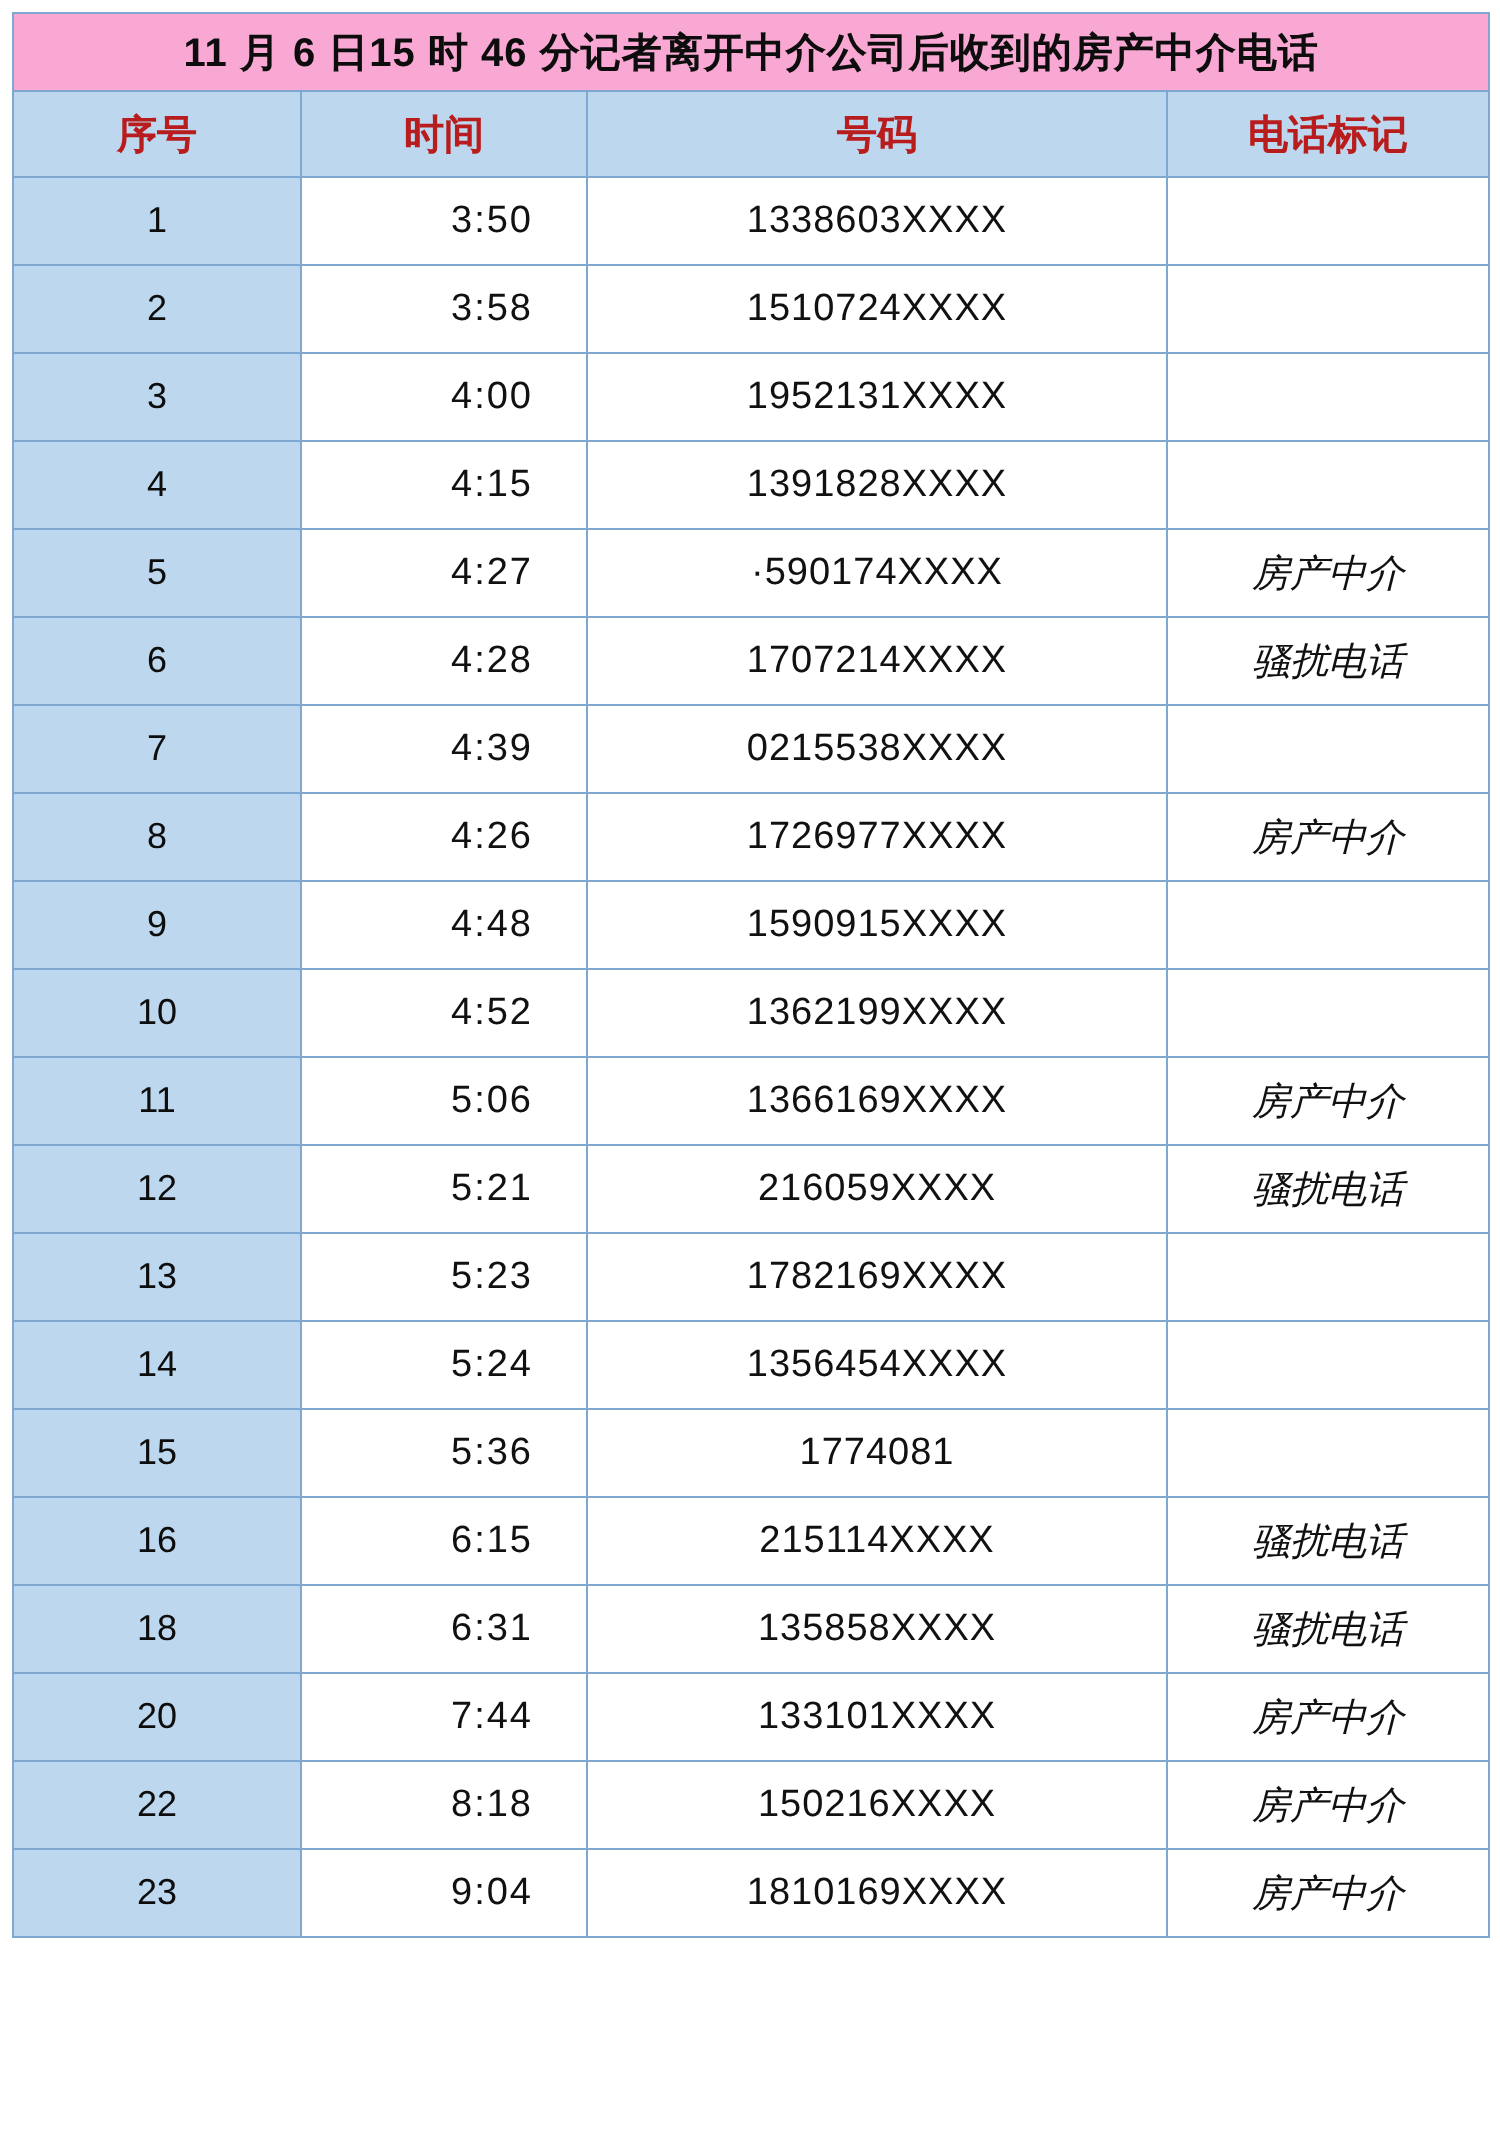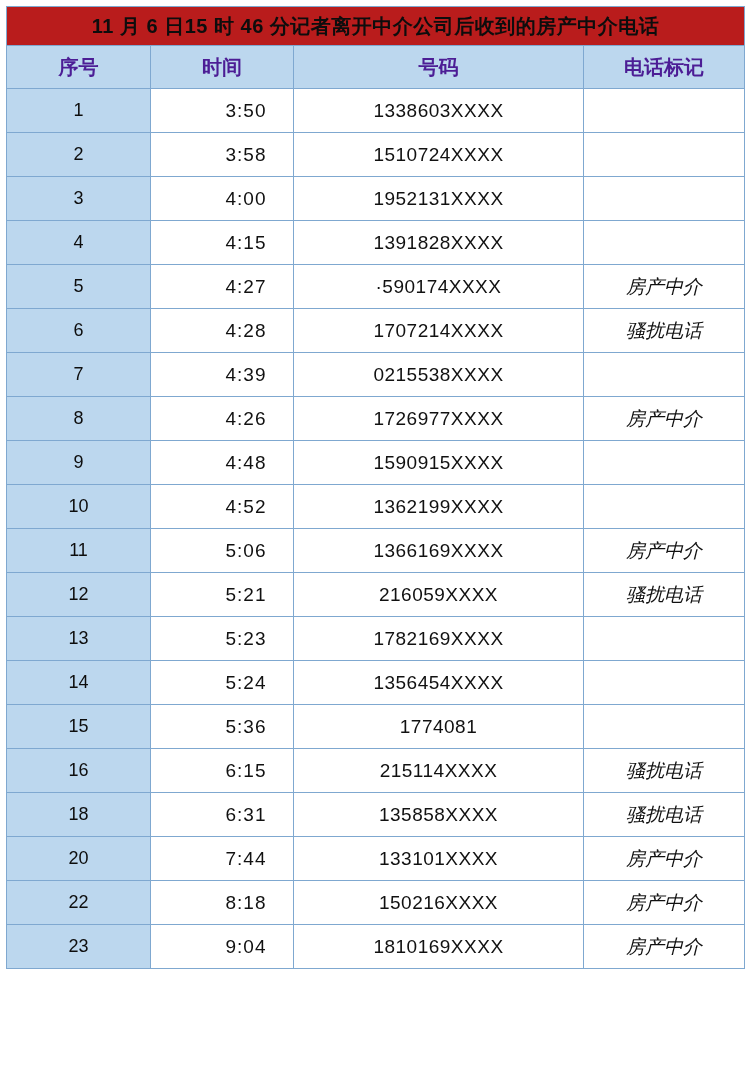--- a/index.html
+++ b/index.html
@@ -32,32 +32,32 @@
 
   td, th {
     border: 1px solid #7fa8d0;
     padding: 0;
     text-align: center;
     vertical-align: middle;
     font-weight: normal;
   }
   tr.title-row td {
     height: 38px;
-    background: #b91c1c;
+    background: #f9a8d4;
     font-size: 20px;
     font-weight: bold;
     letter-spacing: 0.5px;
     color: #0d0d0d;
   }
   tr.head-row td {
     height: 42px;
     background: #bcd7ee;
     font-size: 20px;
     font-weight: bold;
-    color: #4c1d95;
+    color: #b91c1c;
   }
   tbody tr td {
     height: 43px;
     font-size: 19px;
     background: #ffffff;
     color: #111111;
   }
   tbody tr td.idx {
     background: #bcd7ee;
     font-size: 18px;

